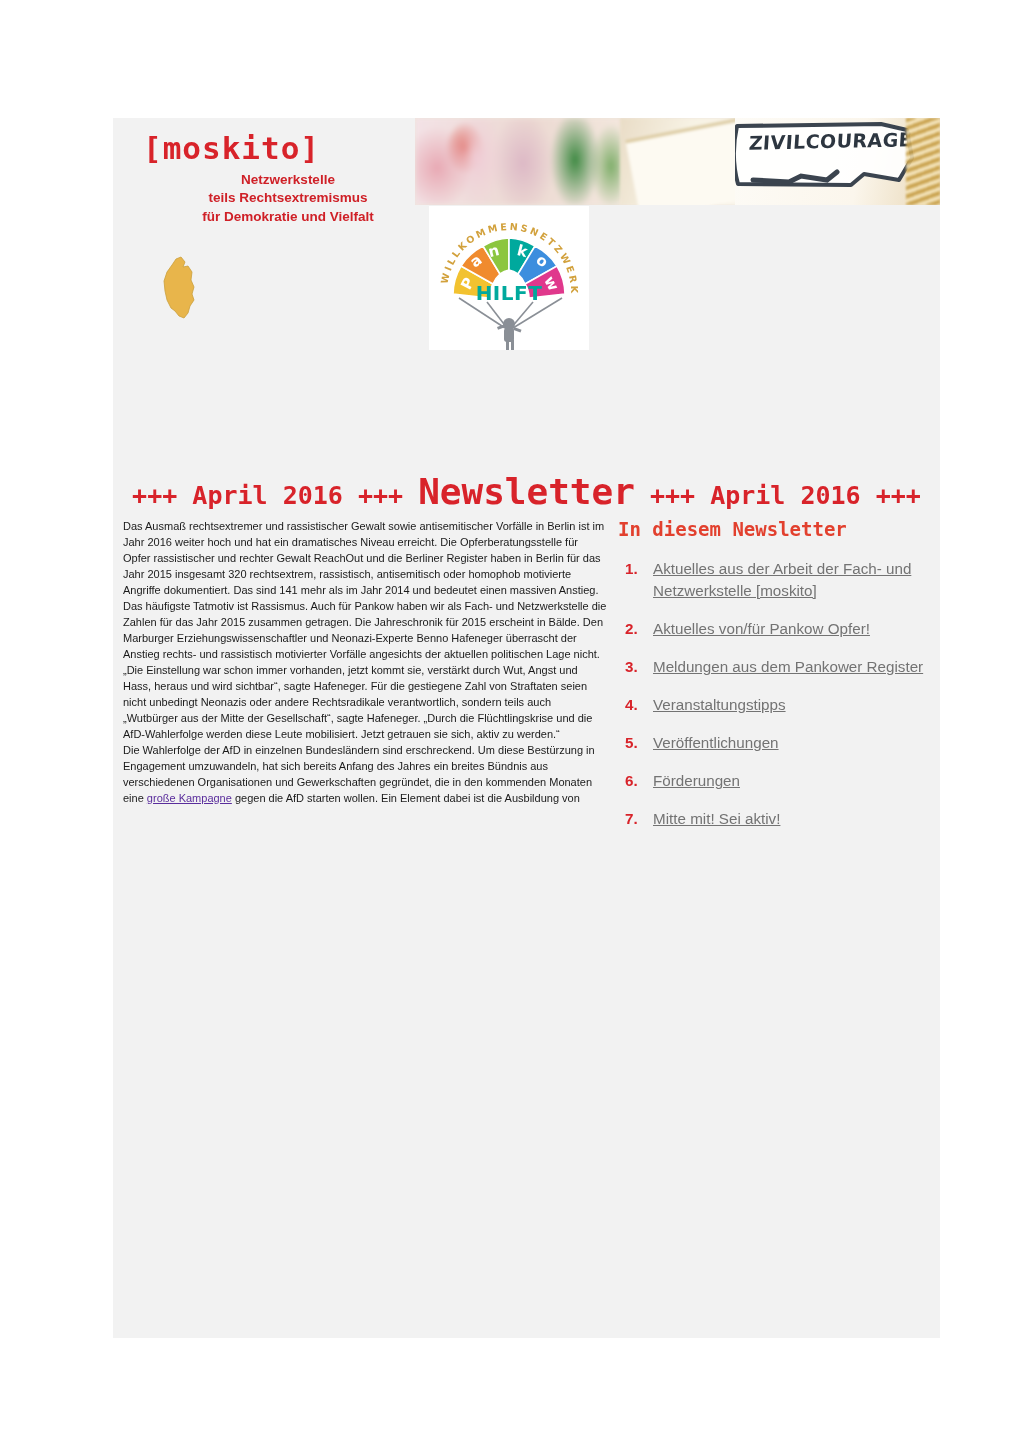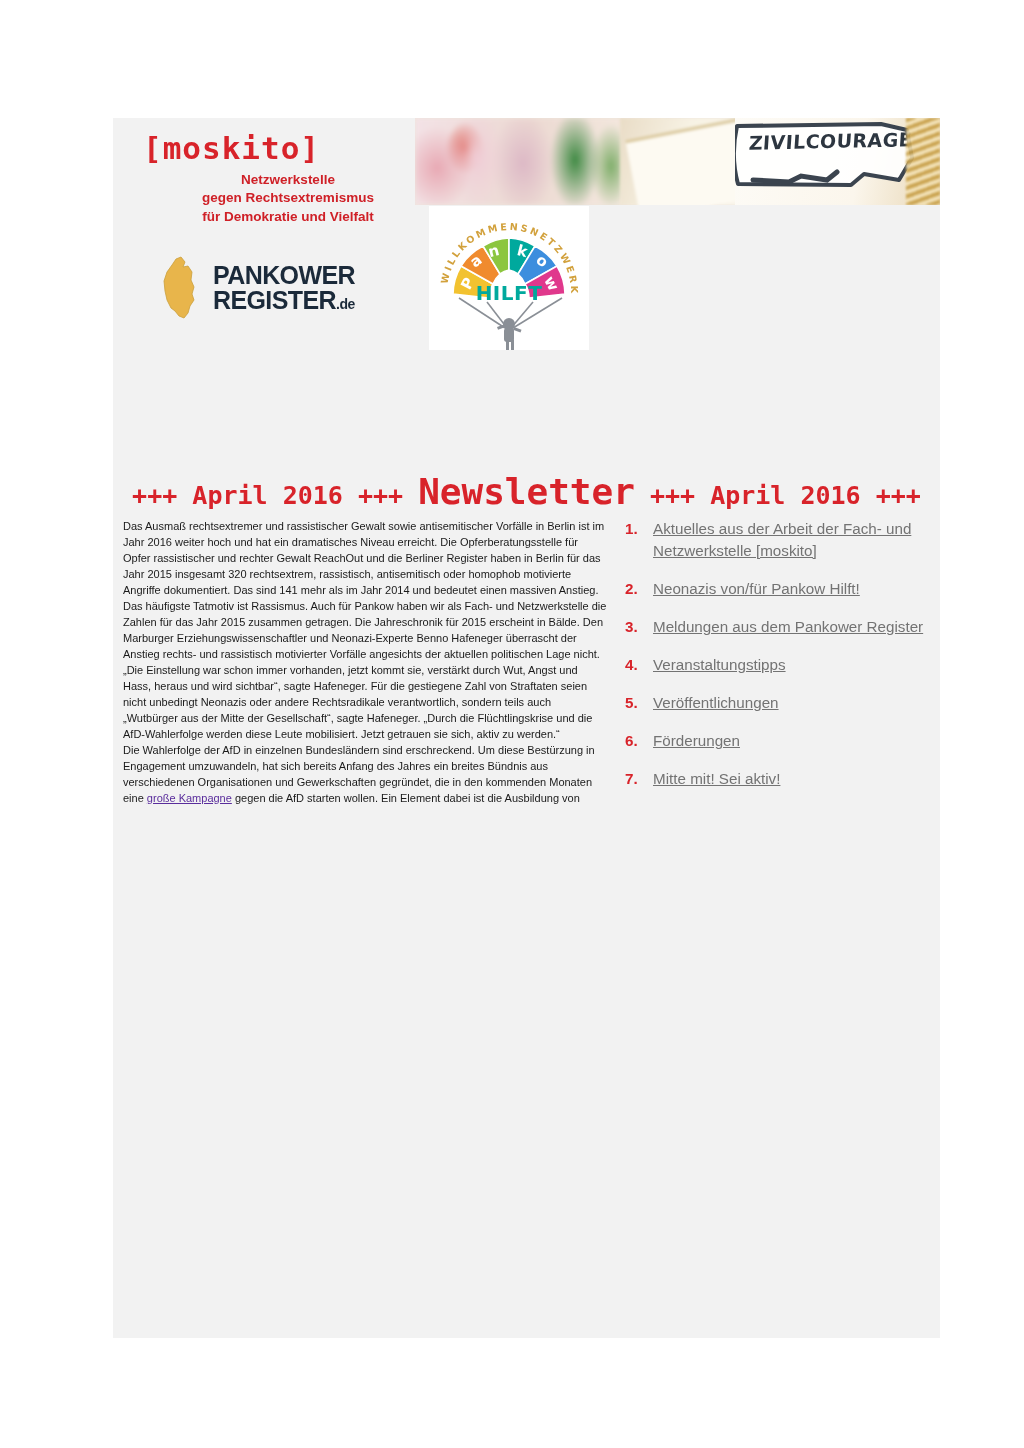--- a/index.html
+++ b/index.html
@@ -272,33 +272,29 @@
 <div class="page">
 
   <div class="sheet"></div>
 
   <div class="header">
 
     <div class="brand-block">
       <div class="moskito-word">[moskito]</div>
       <div class="moskito-sub">
         <div>Netzwerkstelle</div>
-        <div>gegen Rechtsextremismus</div>
+        <div>teils Rechtsextremismus</div>
         <div>für Demokratie und Vielfalt</div>
       </div>
     </div>
 
     <div class="register-logo">
       <svg class="register-map" viewBox="0 0 44 64">
         <path d="M20 1 L24 6 L22 11 L27 10 L31 16 L30 24 L33 31 L31 38 L33 44 L29 50 L27 57 L23 62 L18 60 L14 55 L10 52 L6 44 L4 35 L3 25 L6 16 L11 9 L15 3 Z" fill="#e8b54b" stroke="#caa03c" stroke-width="0.8"></path>
       </svg>
-      <div class="register-text">
-        <div>PANKOWER</div>
-        <div class="line2"><span>REGISTER</span><span class="dotde">.de</span></div>
-      </div>
     </div>
 
     <div class="photo-banner">
       <div class="photo-left"></div>
       <div class="photo-mid"></div>
       <div class="photo-right">
         <svg class="zc-bubble" viewBox="0 0 196 70">
           <path d="M6 4 C2 22 2 44 7 62 L120 63 L133 52 L168 58 L181 36 L176 8 L150 2 Z" fill="#ffffff" stroke="#3b444f" stroke-width="4" stroke-linejoin="round" fill-opacity="0.9"></path>
           <path d="M22 58 L58 60 L70 54 L96 58 L106 50" fill="none" stroke="#3b444f" stroke-width="5" stroke-linecap="round"></path>
         </svg>
@@ -361,23 +357,24 @@
   </div>
 
   <div class="cols">
 
     <div class="col-left">
       <p class="body-text">Das Ausmaß rechtsextremer und rassistischer Gewalt sowie antisemitischer Vorfälle in Berlin ist im Jahr 2016 weiter hoch und hat ein dramatisches Niveau erreicht. Die Opferberatungsstelle für Opfer rassistischer und rechter Gewalt ReachOut und die Berliner Register haben in Berlin für das Jahr 2015 insgesamt 320 rechtsextrem, rassistisch, antisemitisch oder homophob motivierte Angriffe dokumentiert. Das sind 141 mehr als im Jahr 2014 und bedeutet einen massiven Anstieg. Das häufigste Tatmotiv ist Rassismus. Auch für Pankow haben wir als Fach- und Netzwerkstelle die Zahlen für das Jahr 2015 zusammen getragen. Die Jahreschronik für 2015 erscheint in Bälde. Den Marburger Erziehungswissenschaftler und Neonazi-Experte Benno Hafeneger überrascht der Anstieg rechts- und rassistisch motivierter Vorfälle angesichts der aktuellen politischen Lage nicht. „Die Einstellung war schon immer vorhanden, jetzt kommt sie, verstärkt durch Wut, Angst und Hass, heraus und wird sichtbar“, sagte Hafeneger. Für die gestiegene Zahl von Straftaten seien nicht unbedingt Neonazis oder andere Rechtsradikale verantwortlich, sondern teils auch „Wutbürger aus der Mitte der Gesellschaft“, sagte Hafeneger. „Durch die Flüchtlingskrise und die AfD-Wahlerfolge werden diese Leute mobilisiert. Jetzt getrauen sie sich, aktiv zu werden.“</p>
       <p class="body-text"><span>Die Wahlerfolge der AfD in einzelnen Bundesländern sind erschreckend. Um diese Bestürzung in Engagement umzuwandeln, hat sich bereits Anfang des Jahres ein breites Bündnis aus verschiedenen Organisationen und Gewerkschaften gegründet, die in den kommenden Monaten eine </span><a class="inline-link" href="#">große Kampagne</a><span> gegen die AfD starten wollen. Ein Element dabei ist die Ausbildung von</span></p>
     </div>
 
     <div class="col-right">
+      <div class="toc-title">In diesem Newsletter</div>
       <ol class="toc">
         <li><span class="num">1.</span><a href="#">Aktuelles aus der Arbeit der Fach- und Netzwerkstelle [moskito]</a></li>
-        <li><span class="num">2.</span><a href="#">Neonazis von/für Pankow Hilft!</a></li>
+        <li><span class="num">2.</span><a href="#">Aktuelles von/für Pankow Opfer!</a></li>
         <li><span class="num">3.</span><a href="#">Meldungen aus dem Pankower Register</a></li>
         <li><span class="num">4.</span><a href="#">Veranstaltungstipps</a></li>
         <li><span class="num">5.</span><a href="#">Veröffentlichungen</a></li>
         <li><span class="num">6.</span><a href="#">Förderungen</a></li>
         <li><span class="num">7.</span><a href="#">Mitte mit! Sei aktiv!</a></li>
       </ol>
     </div>
   </div>
 
 </div>

